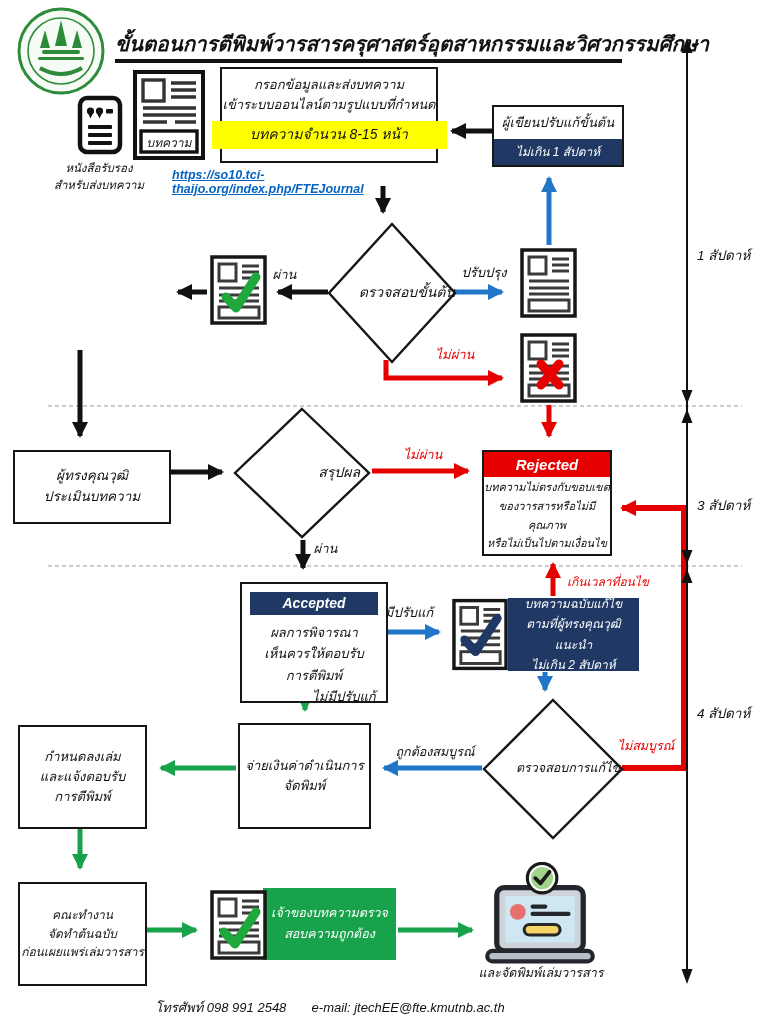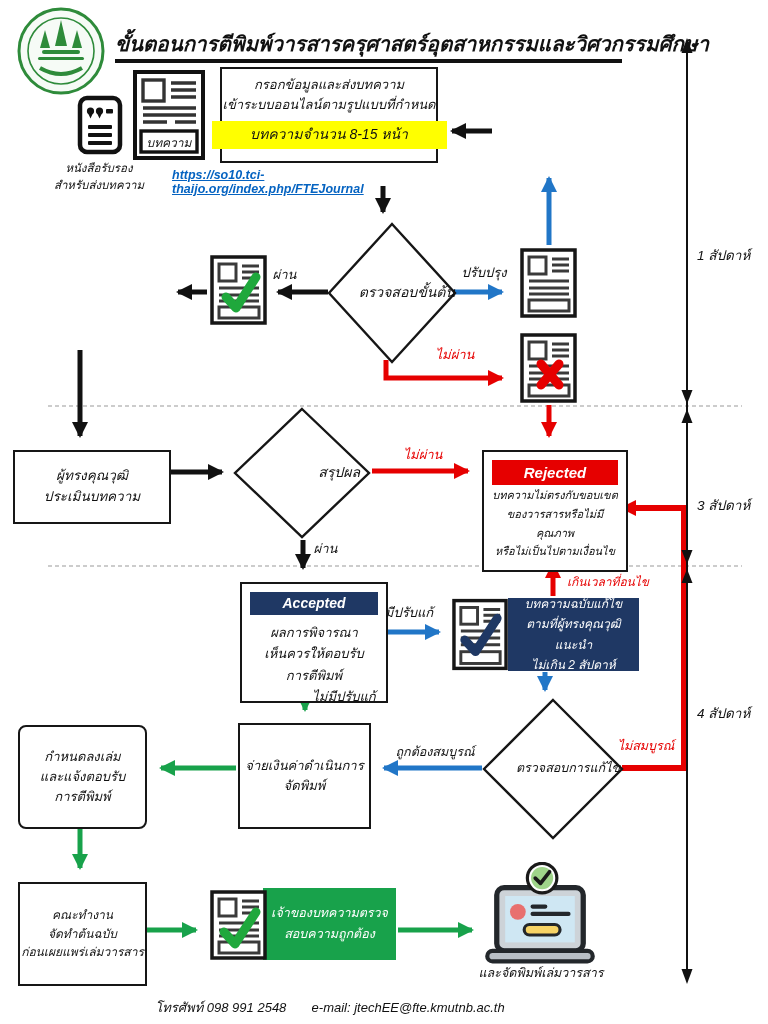--- a/index.html
+++ b/index.html
@@ -131,20 +131,24 @@
     </svg>
   </div>
 
   <div class="node" style="left:220px;top:67px;width:218px;height:96px;font-size:13px;justify-content:flex-start;padding-top:6px;box-sizing:border-box;">
     <div>กรอกข้อมูลและส่งบทความ</div>
     <div>เข้าระบบออนไลน์ตามรูปแบบที่กำหนด</div>
     <div style="background:#ffff00;width:203px;margin-top:6px;padding:3px 16px;font-size:14px;">บทความจำนวน 8-15 หน้า</div>
   </div>
   <div class="abs link" style="left:172px;top:168px;width:276px;z-index:3;">https://so10.tci-thaijo.org/index.php/FTEJournal</div>
 
+  <div class="node" style="left:492px;top:105px;width:128px;height:58px;border-width:2px;padding:0;">
+    <div style="height:32px;display:flex;align-items:center;justify-content:center;font-size:13px;">ผู้เขียนปรับแก้ขั้นต้น</div>
+    <div class="navy-head" style="height:26px;display:flex;align-items:center;justify-content:center;font-size:12px;font-weight:normal;">ไม่เกิน 1 สัปดาห์</div>
+  </div>
 
   <div class="diamond-lbl" style="left:330px;top:281px;width:125px;">ตรวจสอบขั้นต้น</div>
   <div class="diamond-lbl" style="left:245px;top:461px;width:115px;">สรุปผล</div>
   <div class="diamond-lbl" style="left:487px;top:758px;width:133px;font-size:12.5px;">ตรวจสอบการแก้ไข</div>
 
   <div class="lbl" style="left:262px;top:266px;width:45px;">ผ่าน</div>
   <div class="lbl" style="left:448px;top:264px;width:72px;">ปรับปรุง</div>
   <div class="lbl red" style="left:424px;top:346px;width:62px;">ไม่ผ่าน</div>
   <div class="lbl red" style="left:392px;top:446px;width:62px;">ไม่ผ่าน</div>
   <div class="lbl" style="left:303px;top:540px;width:45px;">ผ่าน</div>
@@ -153,21 +157,21 @@
   <div class="lbl red" style="left:556px;top:574px;width:104px;font-size:12px;">เกินเวลาที่อนไข</div>
   <div class="lbl" style="left:388px;top:744px;width:94px;font-size:12.5px;">ถูกต้องสมบูรณ์</div>
   <div class="lbl red" style="left:610px;top:738px;width:72px;font-size:12.5px;">ไม่สมบูรณ์</div>
 
 
   <div class="node" style="left:13px;top:450px;width:154px;height:70px;">
     <div>ผู้ทรงคุณวุฒิ</div>
     <div>ประเมินบทความ</div>
   </div>
 
-  <div class="node" style="left:482px;top:450px;width:126px;height:102px;padding:8px;border-color:#161616;">
+  <div class="node" style="left:482px;top:450px;width:126px;height:102px;padding:0;border-color:#161616;">
     <div class="red-head" style="height:25px;display:flex;align-items:center;justify-content:center;font-size:15px;">Rejected</div>
     <div style="flex:1;display:flex;flex-direction:column;justify-content:center;font-size:11px;line-height:1.7;">
       <div>บทความไม่ตรงกับขอบเขต</div>
       <div>ของวารสารหรือไม่มีคุณภาพ</div>
       <div>หรือไม่เป็นไปตามเงื่อนไข</div>
     </div>
   </div>
 
   <div class="node" style="left:240px;top:582px;width:128px;height:101px;padding:8px;">
     <div class="navy-head" style="height:23px;display:flex;align-items:center;justify-content:center;font-size:14px;">Accepted</div>
@@ -182,21 +186,21 @@
     <div>บทความฉบับแก้ไข</div>
     <div>ตามที่ผู้ทรงคุณวุฒิแนะนำ</div>
     <div>ไม่เกิน 2 สัปดาห์</div>
   </div>
 
   <div class="node" style="left:238px;top:723px;width:129px;height:102px;font-size:13px;">
     <div>จ่ายเงินค่าดำเนินการ</div>
     <div>จัดพิมพ์</div>
   </div>
 
-  <div class="node" style="left:18px;top:725px;width:125px;height:100px;font-size:13px;border-radius:8px;">
+  <div class="node" style="left:18px;top:725px;width:125px;height:100px;font-size:13px;">
     <div>กำหนดลงเล่ม</div>
     <div>และแจ้งตอบรับ</div>
     <div>การตีพิมพ์</div>
   </div>
 
   <div class="node" style="left:18px;top:882px;width:125px;height:100px;font-size:12px;">
     <div>คณะทำงาน</div>
     <div>จัดทำต้นฉบับ</div>
     <div>ก่อนเผยแพร่เล่มวารสาร</div>
   </div>

